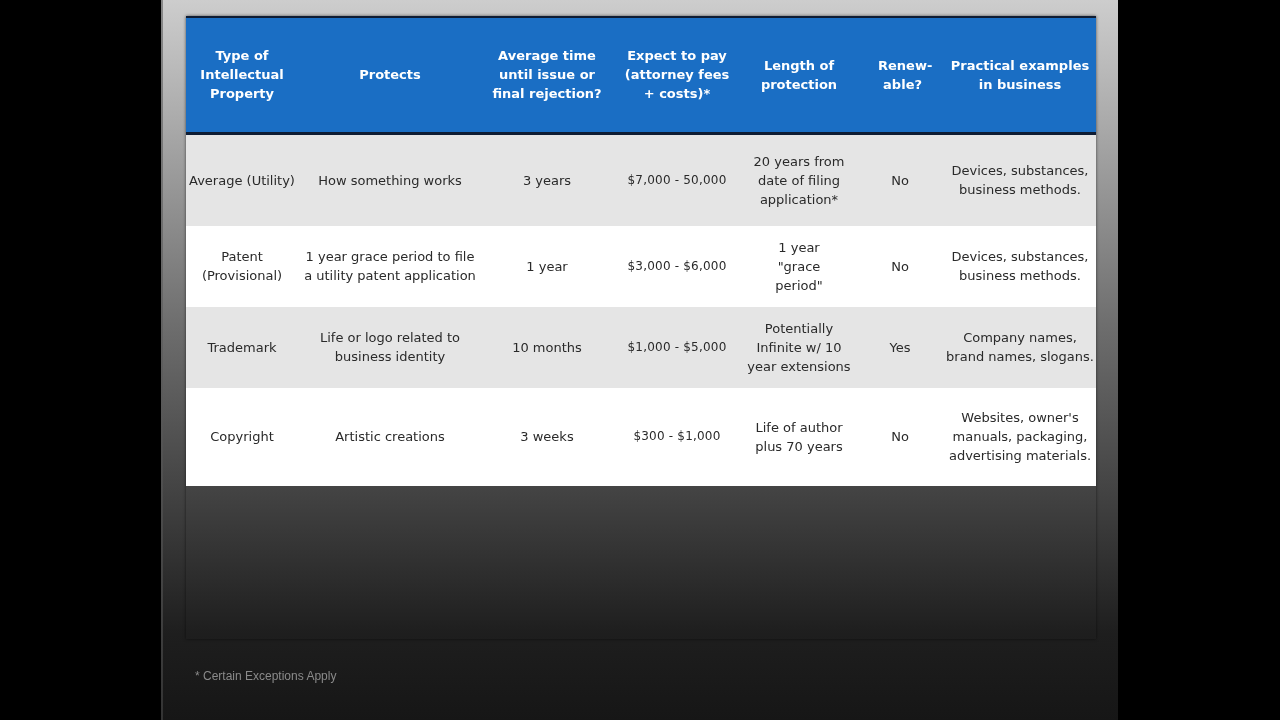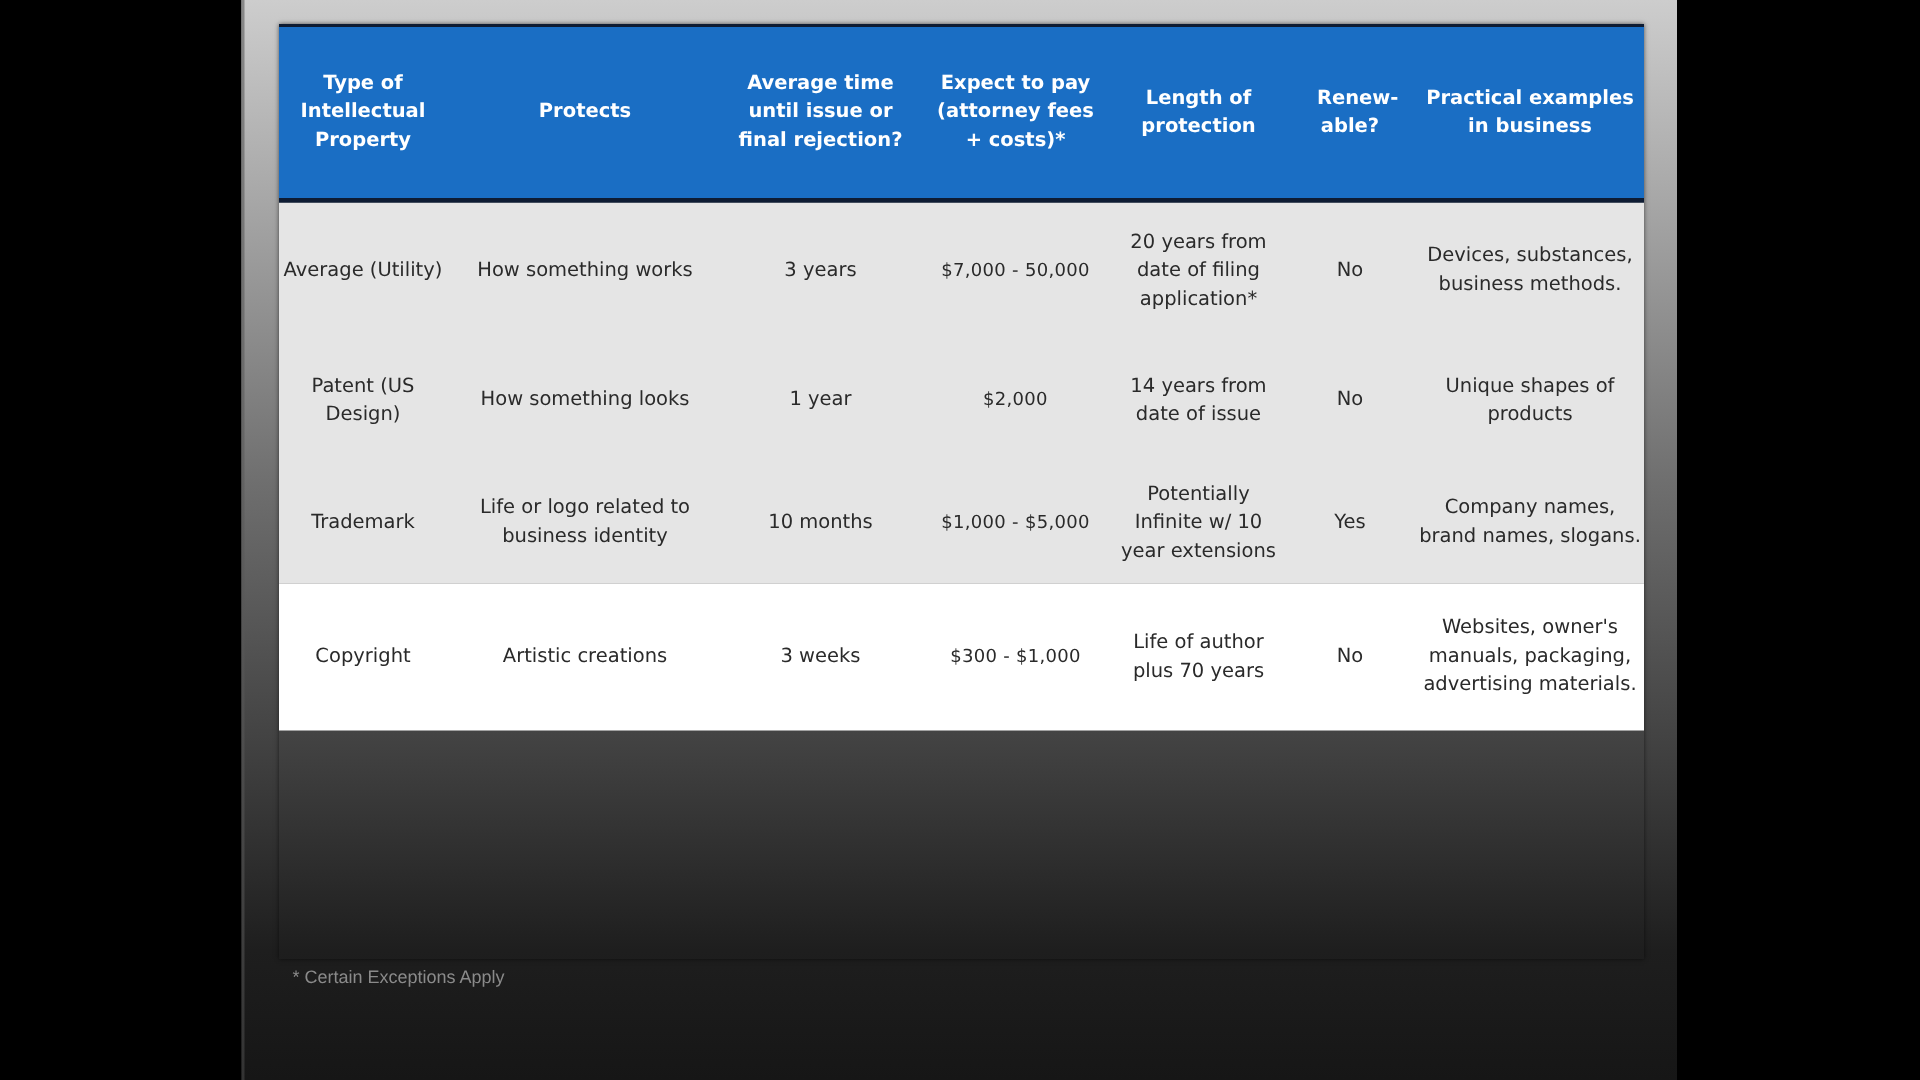--- a/index.html
+++ b/index.html
@@ -36,21 +36,21 @@
     td.money { font-size: 12px; letter-spacing: 0.2px; }
     tr.odd td { background: #e5e5e5; }
     tr.even td { background: #ffffff; }
     tr.r1 { height: 82px; }
     tr.r2 { height: 81px; }
     tr.r3 { height: 82px; }
     tr.r4 { height: 82px; }
     tr.r5 { height: 81px; }
     tr.r6 { height: 98px; }
     .footnote {
-      position: absolute; left: 34px; top: 644px; font-size: 12px; color: #8a8a8a;
+      position: absolute; left: 34px; top: 669px; font-size: 12px; color: #8a8a8a;
       font-family: "Liberation Sans", sans-serif;
     }
   </style>
 </head>
 <body>
 
 <div class="slide">
   <div class="table-wrap">
     <table>
       <colgroup>
@@ -62,42 +62,42 @@
         <col style="width:88px">
         <col style="width:152px">
       </colgroup>
       <thead>
         <tr>
           <th style="padding:0 2px;">Type of Intellectual Property</th>
           <th>Protects</th>
           <th>Average time until issue or final rejection?</th>
           <th style="padding:16px 8px;">Expect to pay (attorney fees + costs)*</th>
           <th style="padding:0 14px;">Length of protection</th>
-          <th style="padding:12px 22px;">Renew-able?</th>
+          <th style="padding:12px 22px;text-align:right;">Renew-able?</th>
           <th>Practical examples in business</th>
         </tr>
       </thead>
       <tbody>
         <tr class="odd r1">
           <td>Average (Utility)</td>
           <td>How something works</td>
           <td>3 years</td>
           <td class="money">$7,000 - 50,000</td>
           <td style="padding:17px 10px;">20 years from date of filing application*</td>
           <td>No</td>
           <td>Devices, substances, business methods.</td>
         </tr>
-        <tr class="odd r3">
-          <td style="padding:0 14px;">Patent (US Design)</td>
-          <td>How something looks</td>
+        <tr class="even r2">
+          <td>Patent (Provisional)</td>
+          <td>1 year grace period to file a utility patent application</td>
           <td>1 year</td>
-          <td class="money">$2,000</td>
-          <td style="padding:0 10px;">14 years from date of issue</td>
+          <td class="money">$3,000 - $6,000</td>
+          <td style="padding:0 14px;">1 year "grace period"</td>
           <td>No</td>
-          <td style="padding:0 14px;">Unique shapes of products</td>
+          <td>Devices, substances, business methods.</td>
         </tr>
         <tr class="odd r5">
           <td>Trademark</td>
           <td style="padding:0 12px;">Life or logo related to business identity</td>
           <td>10 months</td>
           <td class="money">$1,000 - $5,000</td>
           <td>Potentially Infinite w/ 10 year extensions</td>
           <td>Yes</td>
           <td style="padding:0 1px;">Company names, brand names, slogans.</td>
         </tr>

